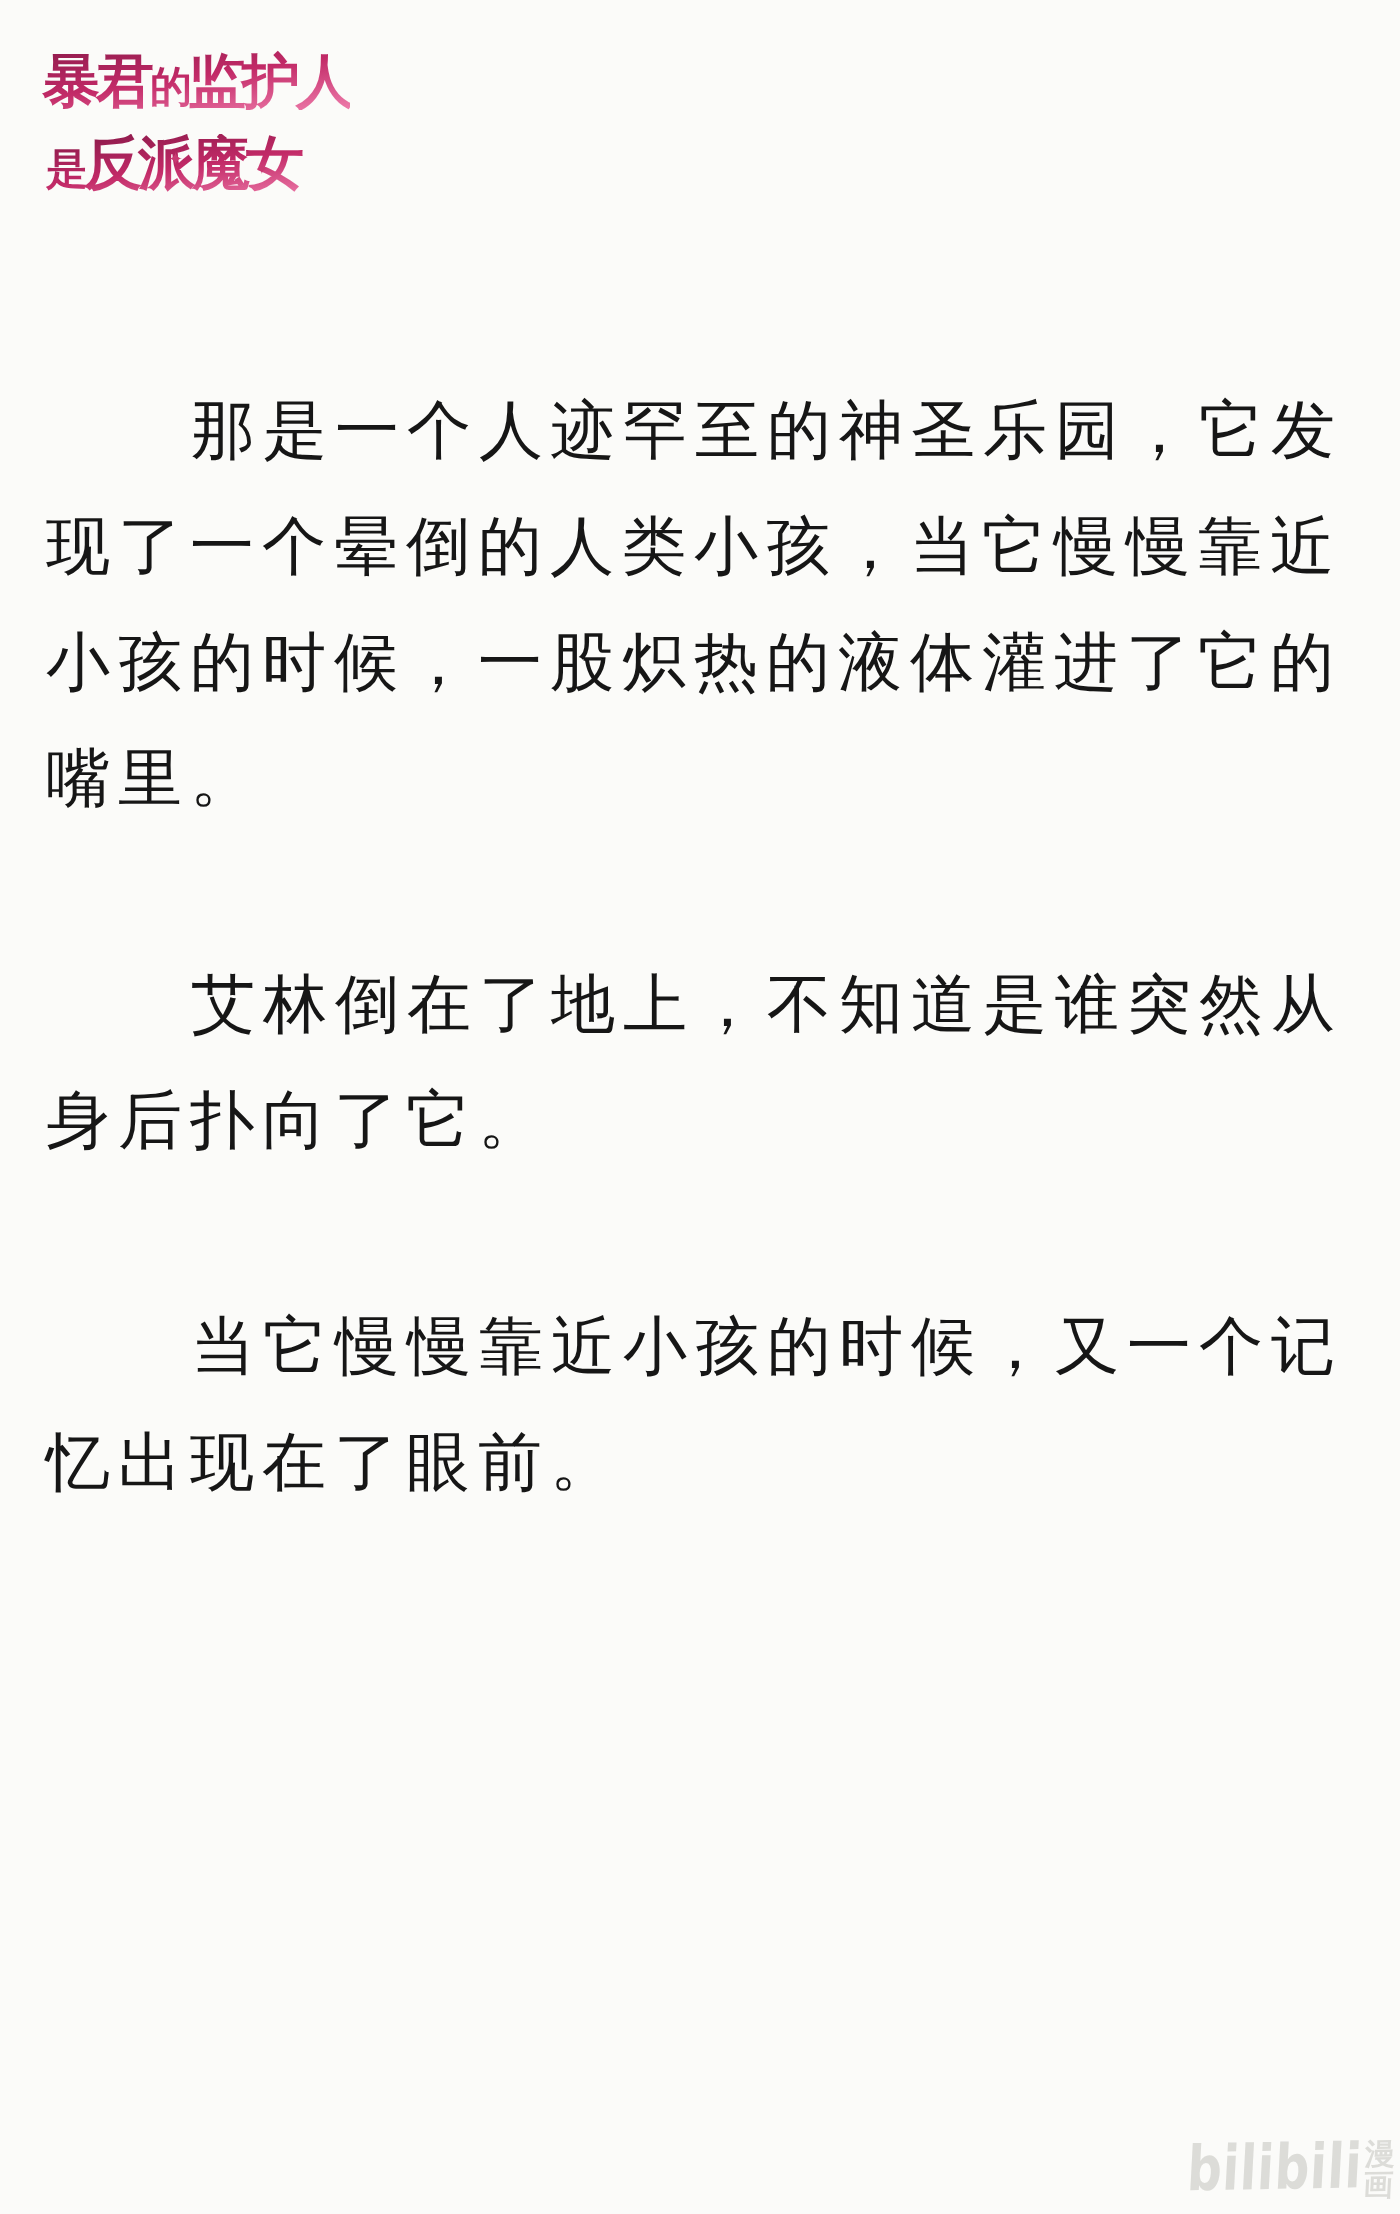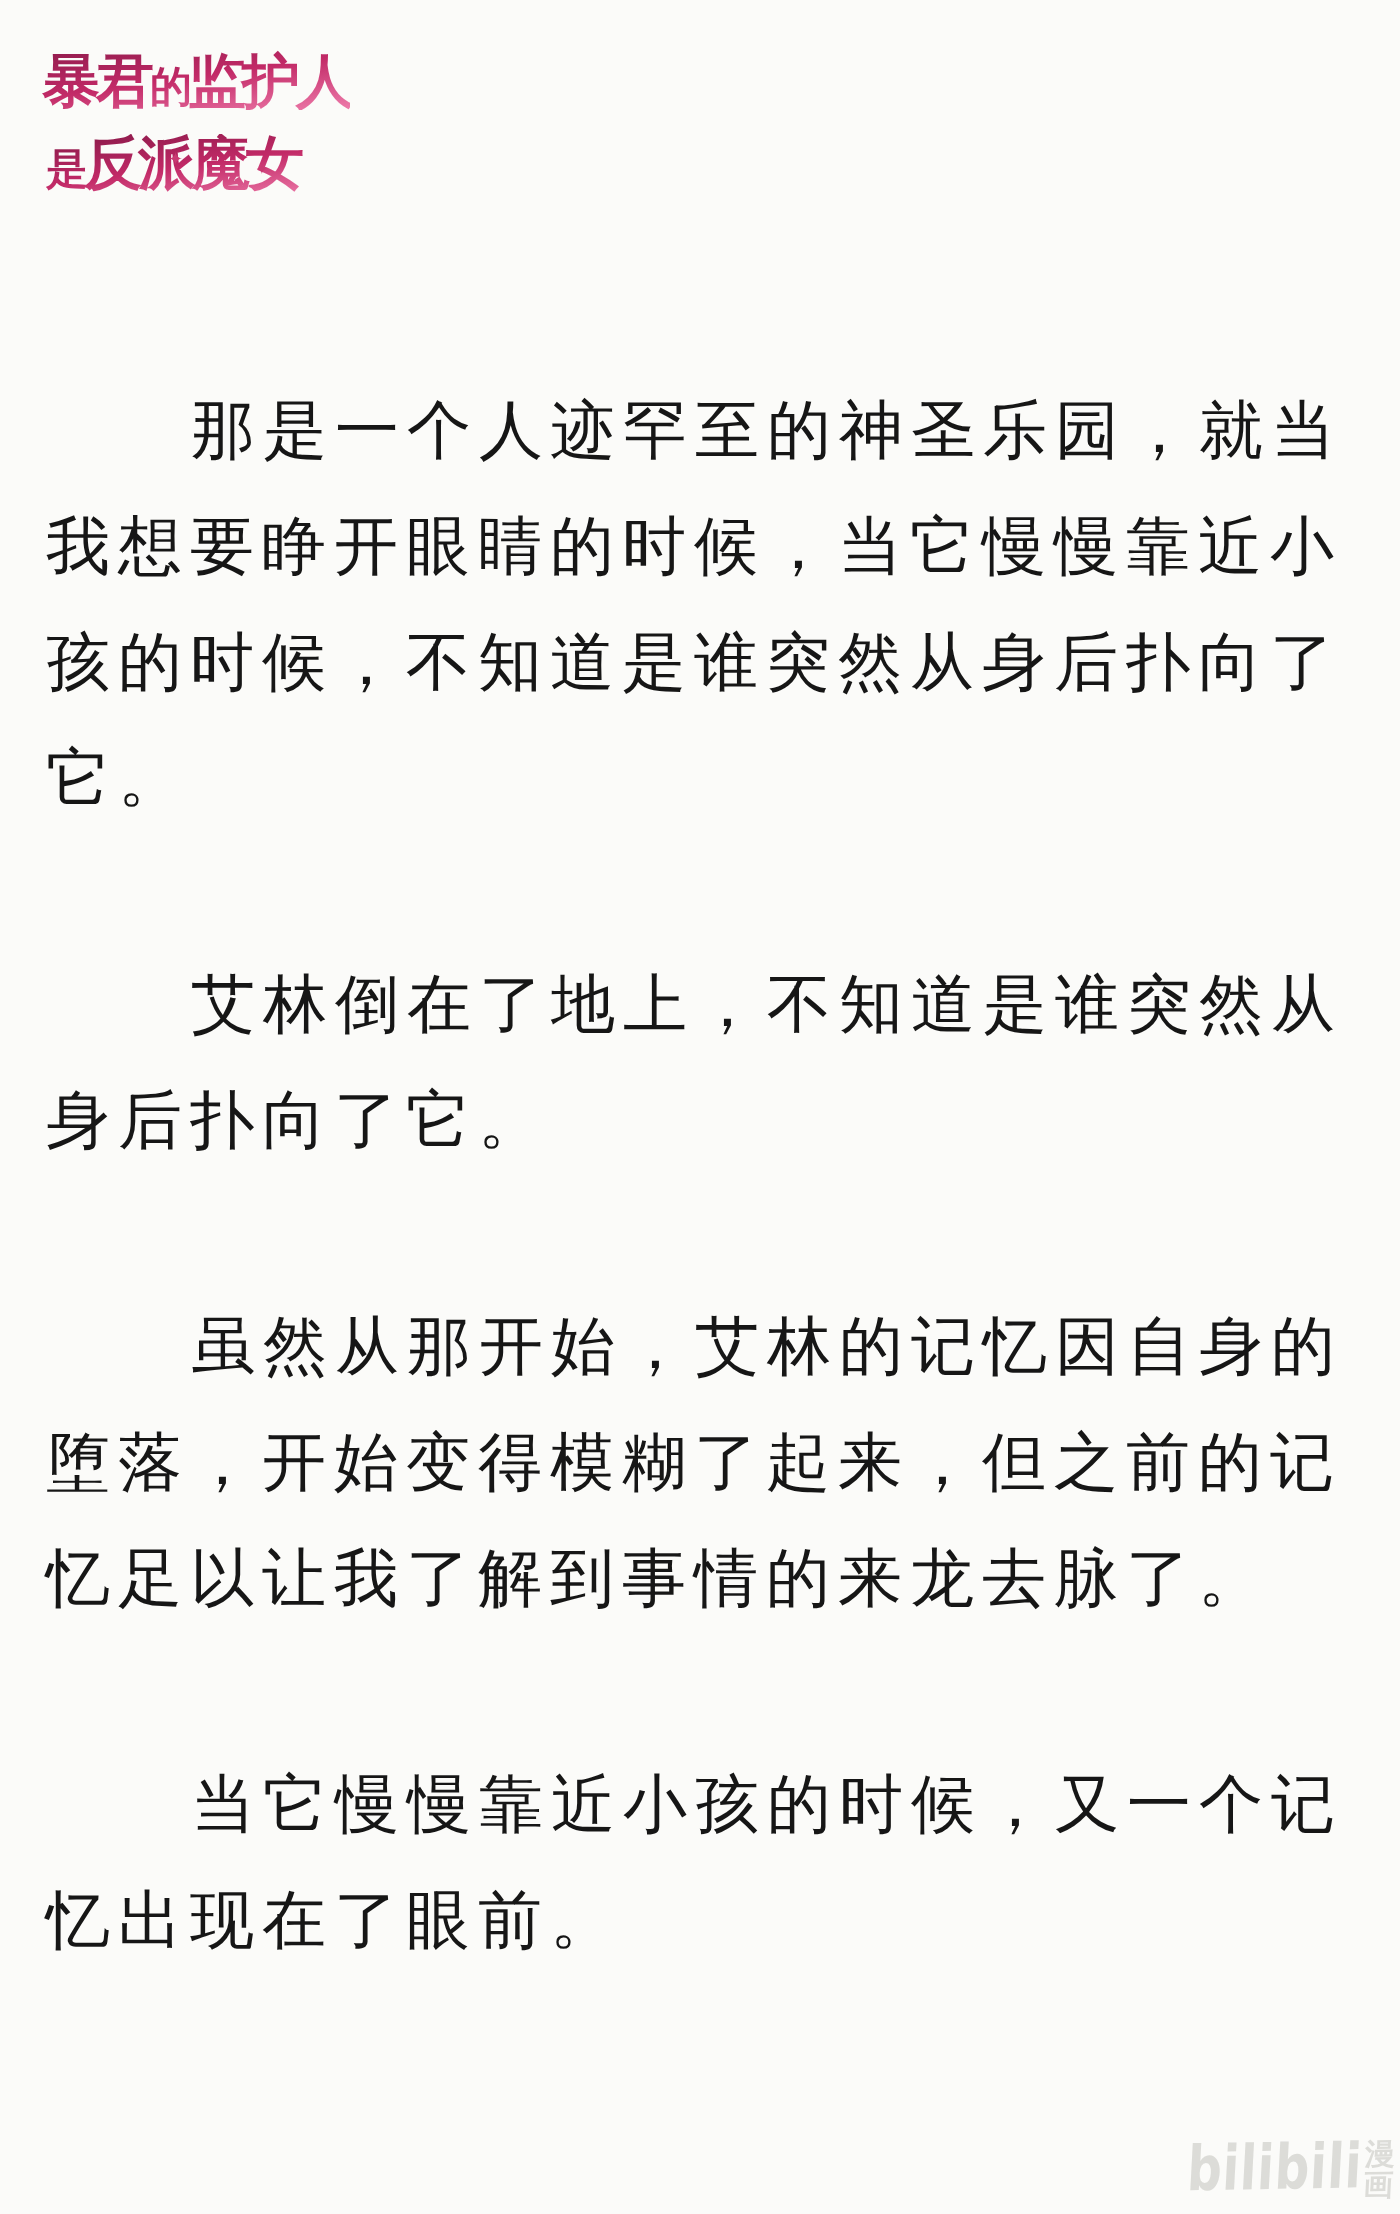--- a/index.html
+++ b/index.html
@@ -96,23 +96,22 @@
 <div class="page">
 
   <div class="logo">
     <span class="logo-line logo-line1"><span>暴君</span><span class="sm">的</span><span>监护人</span></span>
     <span class="logo-line logo-line2"><span class="sm">是</span><span>反派魔女</span></span>
     <span class="sparkle s1">✦</span>
     <span class="sparkle s2">✦</span>
   </div>
 
   <div class="content">
-    <p class="para">那是一个人迹罕至的神圣乐园，就当我想要睁开眼睛的时候，当它慢慢靠近小孩的时候，不知道是谁突然从身后扑向了它。</p>
+    <p class="para">那是一个人迹罕至的神圣乐园，它发现了一个晕倒的人类小孩，当它慢慢靠近小孩的时候，一股炽热的液体灌进了它的嘴里。</p>
     <p class="para">艾林倒在了地上，不知道是谁突然从身后扑向了它。</p>
-    <p class="para">虽然从那开始，艾林的记忆因自身的堕落，开始变得模糊了起来，但之前的记忆足以让我了解到事情的来龙去脉了。</p>
     <p class="para">当它慢慢靠近小孩的时候，又一个记忆出现在了眼前。</p>
   </div>
 
   <div class="watermark">
     <span class="wm-brand">bilibili</span>
     <span class="wm-suffix">
       <span>漫</span>
       <span>画</span>
     </span>
   </div>

